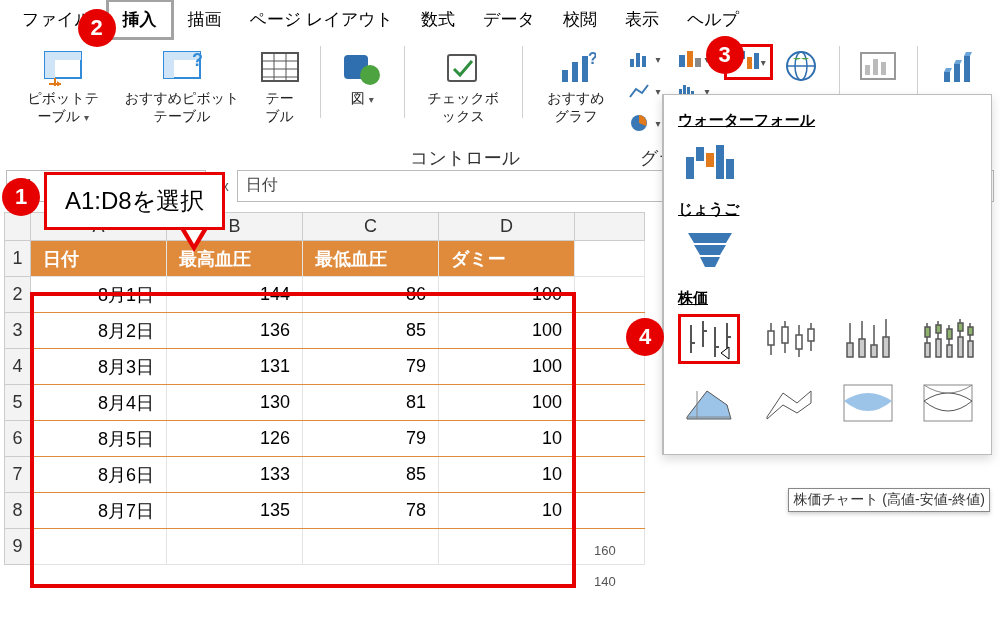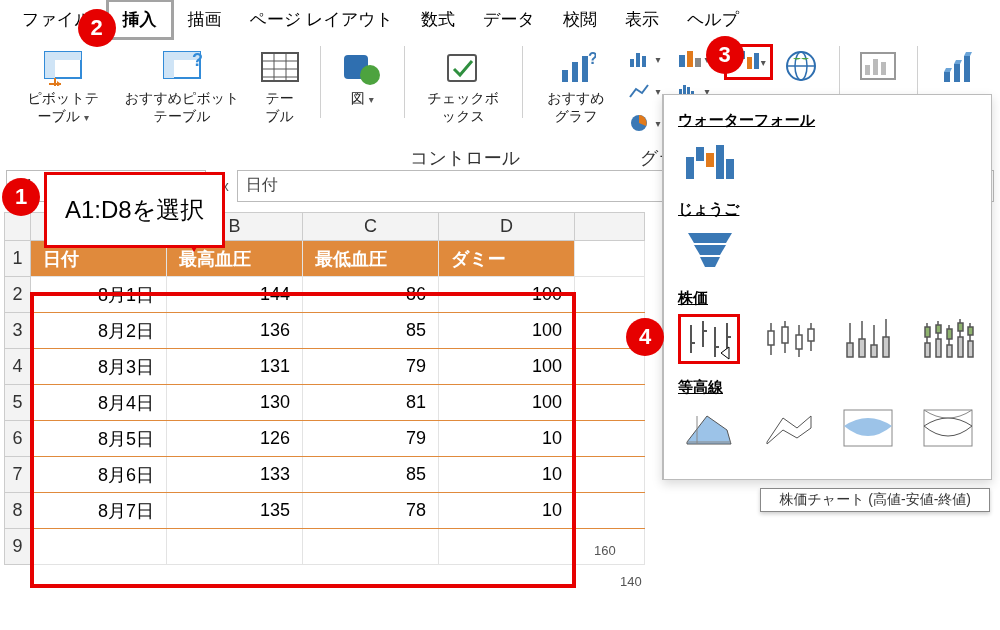--- a/index.html
+++ b/index.html
@@ -22,25 +22,25 @@
 
   
   .waterfall-frame { border:3px solid #e60000; padding:2px 4px; display:flex; align-items:center;}
 
   
   .chart-panel { position:absolute; right:8px; top:94px; width:330px; background:#fff; border:1px solid #bbb; border-left:2px solid #bbb; box-shadow:0 4px 10px rgba(0,0,0,.15); padding:10px 12px 12px 12px; }
   .chart-panel .section-label { font-size:15px; font-weight:600; margin:6px 0 6px 2px;text-decoration:underline; }
   .thumb-row { display:flex; gap:18px; margin:4px 0 14px 2px; }
   .thumb { width:64px; height:50px; display:flex; align-items:center; justify-content:center; }
   .thumb.sel { border:3px solid #e60000; }
-  .tooltip { position:absolute; right:6px; top:370px; background:#fff; border:1px solid #888; font-size:14px; padding:2px 18px; color:#333; box-shadow:0 2px 4px rgba(0,0,0,.2);}
+  .tooltip { position:absolute; right:6px; top:370px; background:#fff; border:1px solid #888; font-size:14px; padding:2px 4px; color:#333; box-shadow:0 2px 4px rgba(0,0,0,.2);}
 
   
   .badge { position:absolute; width:38px; height:38px; border-radius:50%; background:#e60000; color:#fff; font-weight:bold; font-size:22px; display:flex; align-items:center; justify-content:center; z-index:5;}
-  .callout-box { position:absolute; background:#fff; border:3px solid #e60000; font-size:24px; padding:19px 18px; z-index:4;}
+  .callout-box { position:absolute; background:#fff; border:3px solid #e60000; font-size:24px; padding:10px 18px; z-index:4;}
   .callout-tail { position:absolute; width:0; height:0; border-left:18px solid transparent; border-right:18px solid transparent; border-top:30px solid #e60000; z-index:3;}
   .callout-tail.inner { border-top-color:#fff; border-top-width:24px; border-left-width:14px; border-right-width:14px; margin-left:4px; margin-top:-2px;}
 
   
   .fbar { display:flex; align-items:center; margin:4px 6px 0 6px; }
   .namebox { width:200px; height:32px; border:1px solid #bbb; padding:4px 8px; font-size:15px; color:#444; position:relative; z-index:1;}
   .fx { padding:0 8px; color:#555; font-size:14px;}
   .formula { flex:1; height:32px; border:1px solid #bbb; padding:4px 8px; font-size:16px; color:#444;}
 
   
@@ -349,21 +349,20 @@
             <line x1="40" y1="2" x2="40" y2="20"></line>
             <rect x="38" y="6" width="5" height="8" fill="#8fb36f"></rect>
             <rect x="48" y="24" width="5" height="16" fill="#ccc"></rect>
             <line x1="50" y1="6" x2="50" y2="24"></line>
             <rect x="48" y="10" width="5" height="8" fill="#8fb36f"></rect>
           </g>
         </svg>
     </div>
   </div>
 
-  <div class="section-label">等高線</div>
   <div class="thumb-row">
     <div class="thumb">
       <svg width="56" height="44">
           <polygon points="6,36 26,10 46,24 50,38 6,38" fill="#9cc3e8" stroke="#555"></polygon>
           <line x1="6" y1="36" x2="50" y2="36" stroke="#888"></line>
           <line x1="16" y1="10" x2="16" y2="38" stroke="#888"></line>
         </svg>
     </div>
     <div class="thumb">
       <svg width="56" height="44">
@@ -484,13 +483,13 @@
           <td></td>
           <td></td>
         </tr>
 </tbody>
     </table>
 </div>
 
 <div class="selection-frame" style="left:30px; top:292px; width:546px; height:296px;"></div>
 
 <div style="position:absolute; left:594px; top:543px; font-size:13px; color:#555;">160</div>
-<div style="position:absolute; left:620px; top:574px; font-size:13px; color:#555;">140</div>
+<div style="position:absolute; left:594px; top:574px; font-size:13px; color:#555;">140</div>
 
 </body></html>

